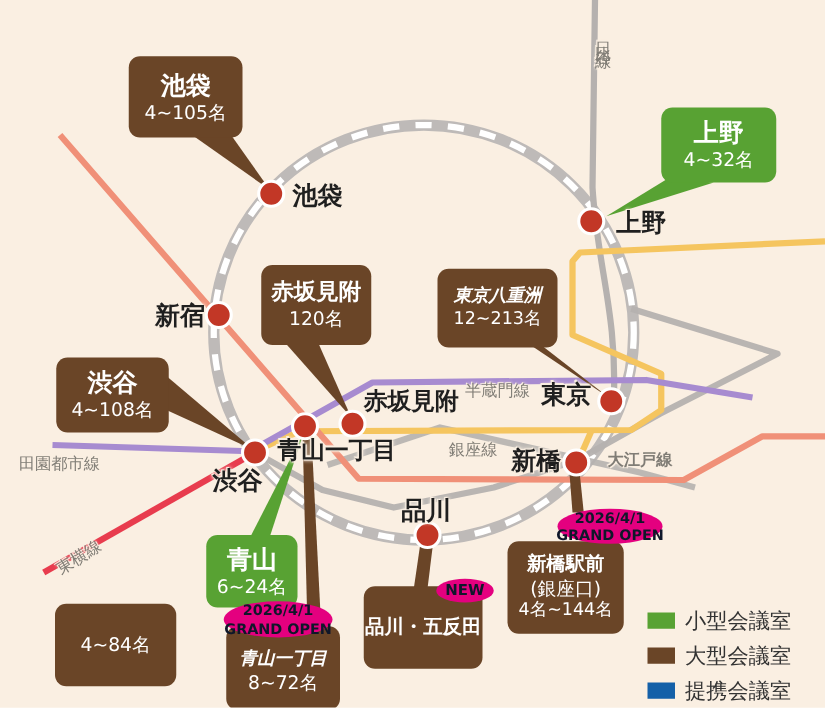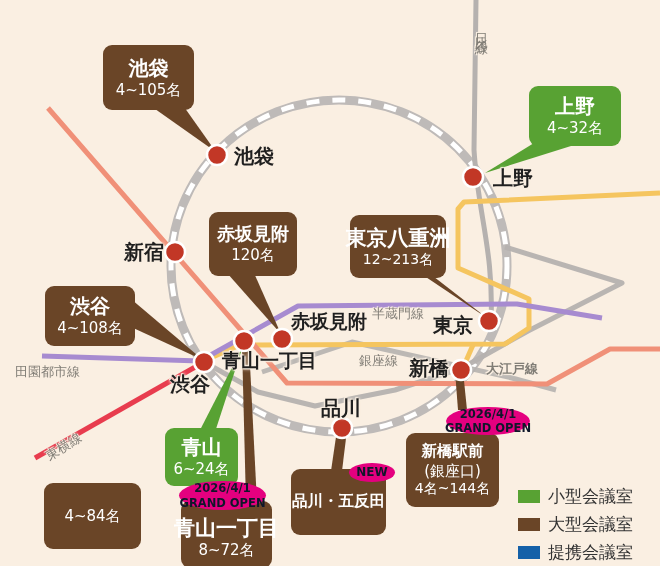--- a/index.html
+++ b/index.html
@@ -21,21 +21,21 @@
   .vertical{writing-mode:vertical-rl;letter-spacing:3px;}
   .callout{
     position:absolute;border-radius:9px;color:#fff;text-align:center;
     display:flex;flex-direction:column;justify-content:center;align-items:center;
     line-height:1.25;
   }
   .callout.large{background:#6A4527;}
   .callout.small{background:#58A233;}
   .callout .title{font-weight:bold;font-size:20px;white-space:nowrap;}
   .callout .title.sz18{font-size:18px;}
-  .callout .title.sz17{font-size:21px;}
+  .callout .title.sz17{font-size:14px;font-style:italic;}
   .callout .title.sz15{font-size:15.5px;}
   .callout .cap{font-size:15px;white-space:nowrap;}
   .callout .cap.sz14{font-size:14px;}
   .callout .sub{font-size:15px;white-space:nowrap;}
   .badge{
     position:absolute;background:#E4007F;color:#0f172a;border-radius:50%;
     display:flex;flex-direction:column;justify-content:center;align-items:center;
     font-weight:bold;text-align:center;line-height:1.25;z-index:6;
   }
   .badge .b1{font-size:11.5px;}
@@ -92,21 +92,21 @@
     <circle cx="461" cy="370" r="10" fill="#C23726" stroke="#fff" stroke-width="2.5"></circle>
     <circle cx="342" cy="428" r="10" fill="#C23726" stroke="#fff" stroke-width="2.5"></circle>
     <circle cx="473" cy="177" r="10" fill="#C23726" stroke="#fff" stroke-width="2.5"></circle>
   </svg>
 
   <div class="station-label" style="left:234px;top:146px;">池袋</div>
   <div class="station-label" style="left:124px;top:242px;">新宿</div>
   <div class="station-label" style="left:170px;top:374px;">渋谷</div>
   <div class="station-label" style="left:222px;top:351px;font-size:19px;">青山一丁目</div>
   <div class="station-label" style="left:291px;top:312px;font-size:19px;">赤坂見附</div>
-  <div class="station-label" style="left:433px;top:315px;">東京</div>
+  <div class="station-label" style="left:433px;top:305px;">東京</div>
   <div class="station-label" style="left:409px;top:358px;">新橋</div>
   <div class="station-label" style="left:321px;top:398px;">品川</div>
   <div class="station-label" style="left:493px;top:168px;">上野</div>
 
   <div class="line-label vertical" style="left:475px;top:23px;">日比谷線</div>
   <div class="line-label" style="left:372px;top:307px;">半蔵門線</div>
   <div class="line-label" style="left:359px;top:354px;">銀座線</div>
   <div class="line-label" style="left:486px;top:362px;font-weight:bold;">大江戸線</div>
   <div class="line-label" style="left:15px;top:365px;">田園都市線</div>
   <div class="line-label" style="left:44px;top:440px;transform:rotate(-32deg);">東横線</div>

